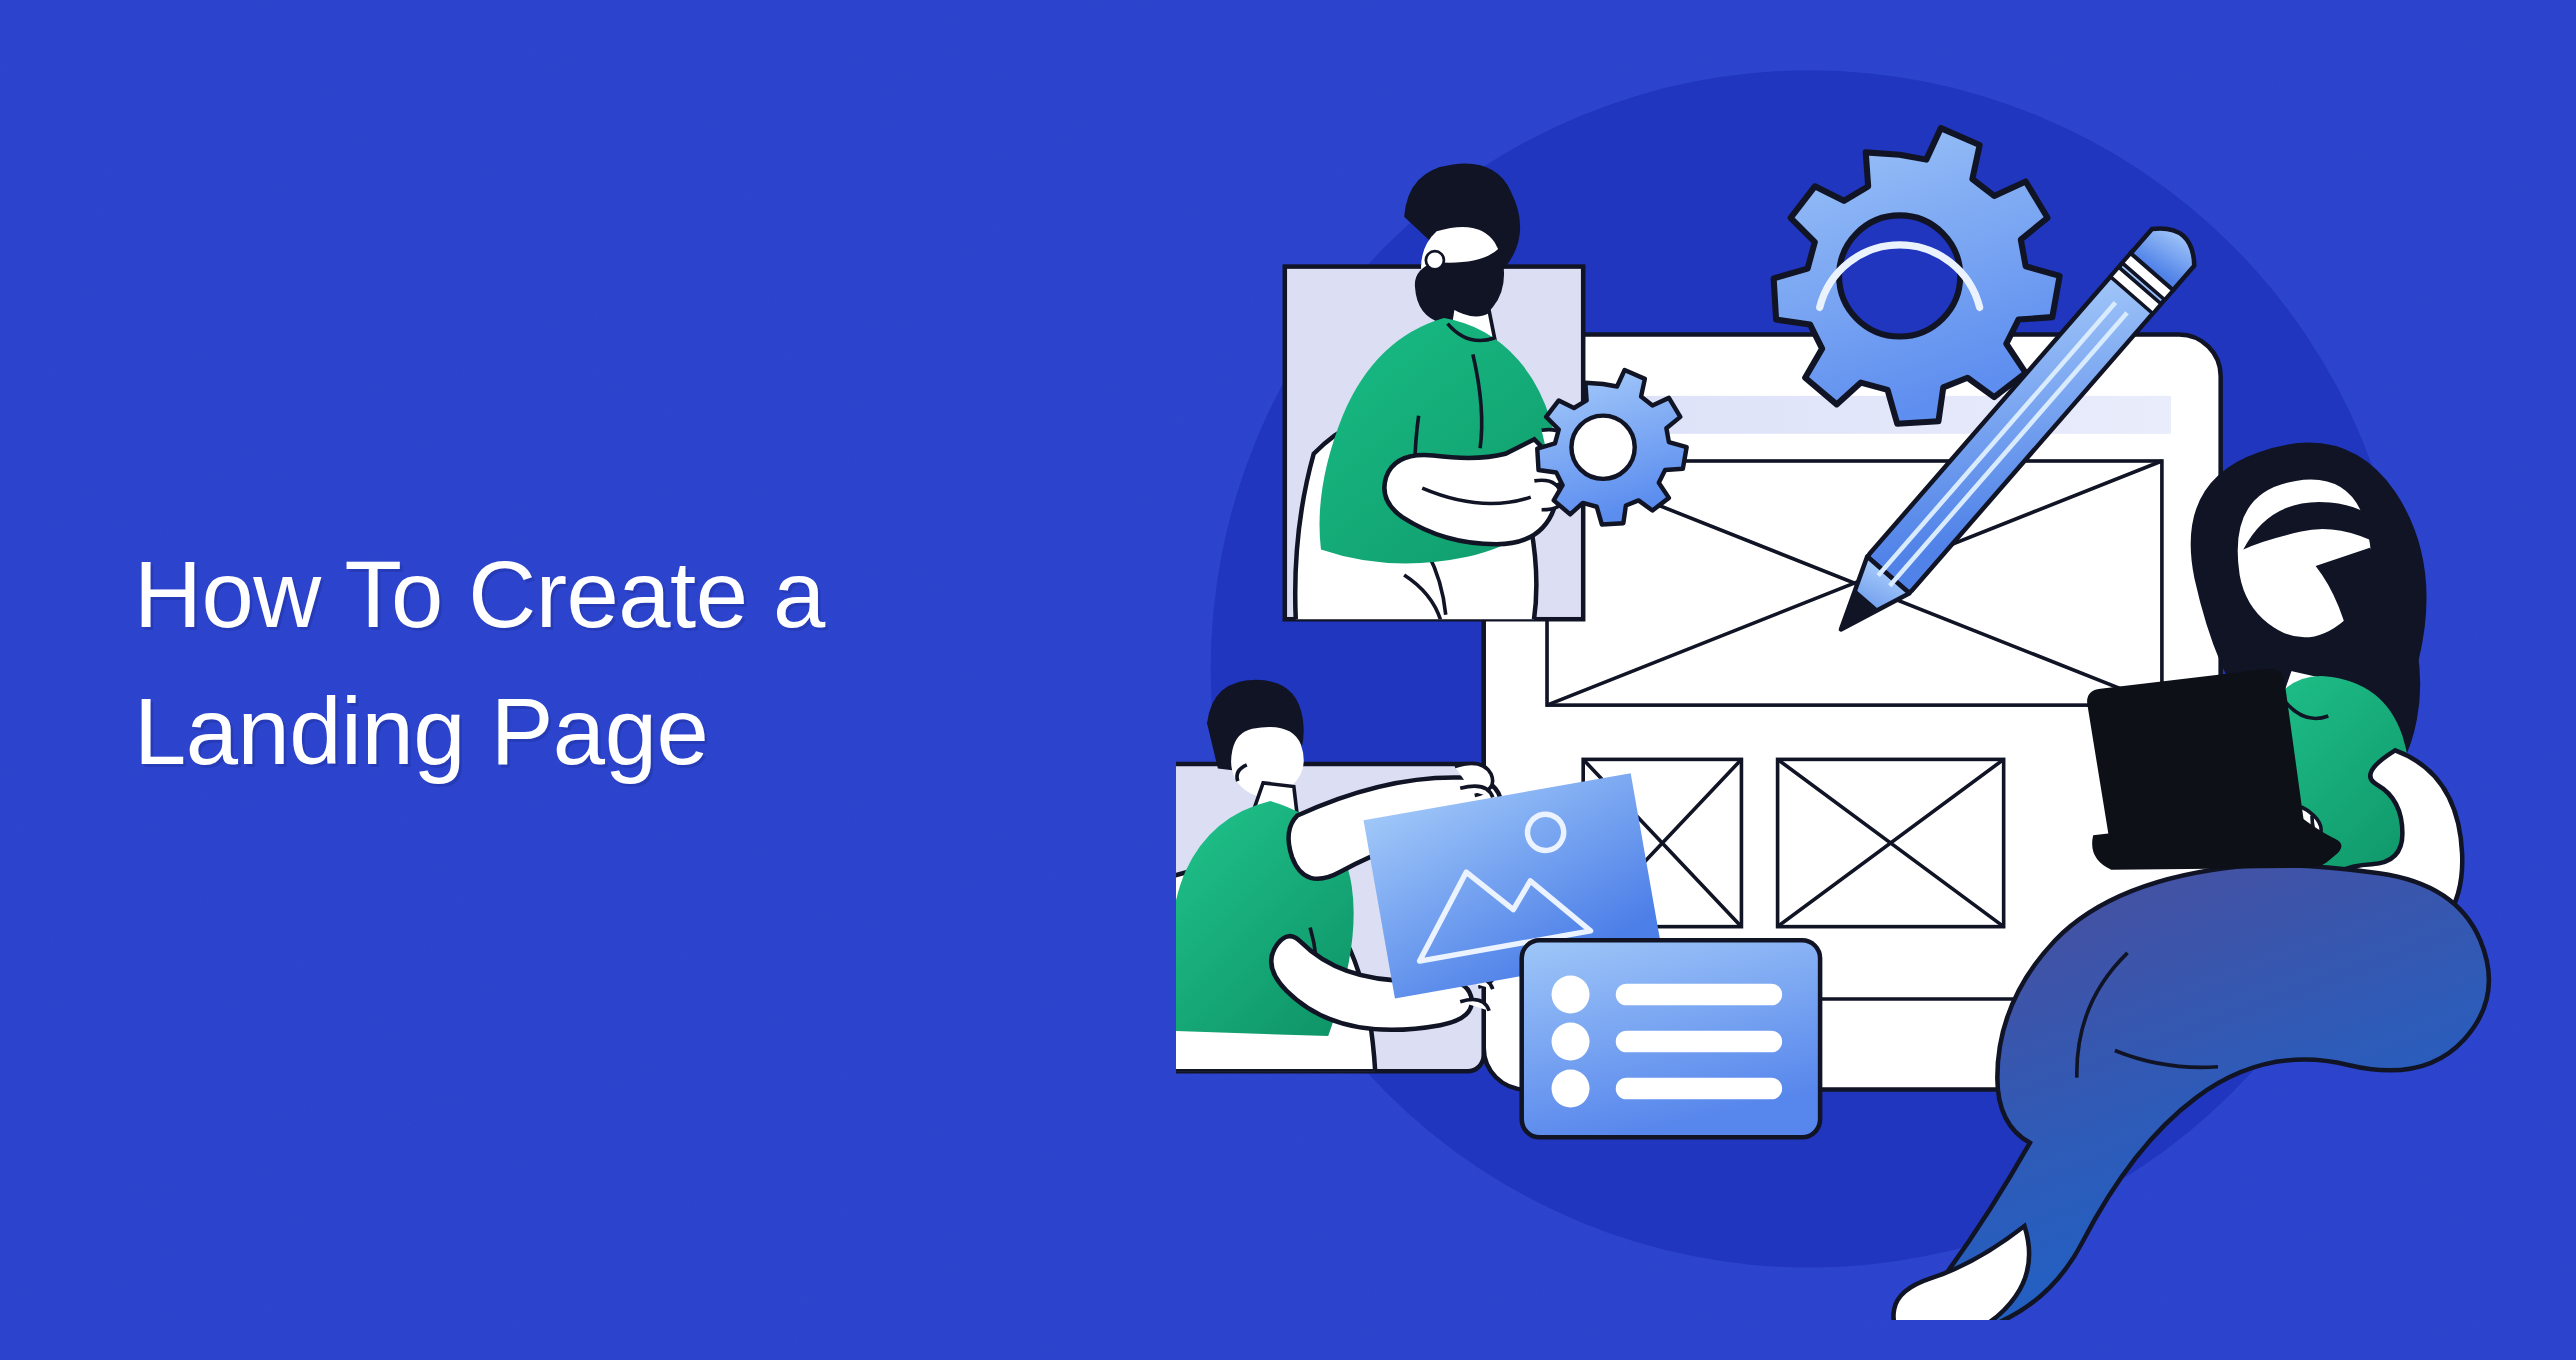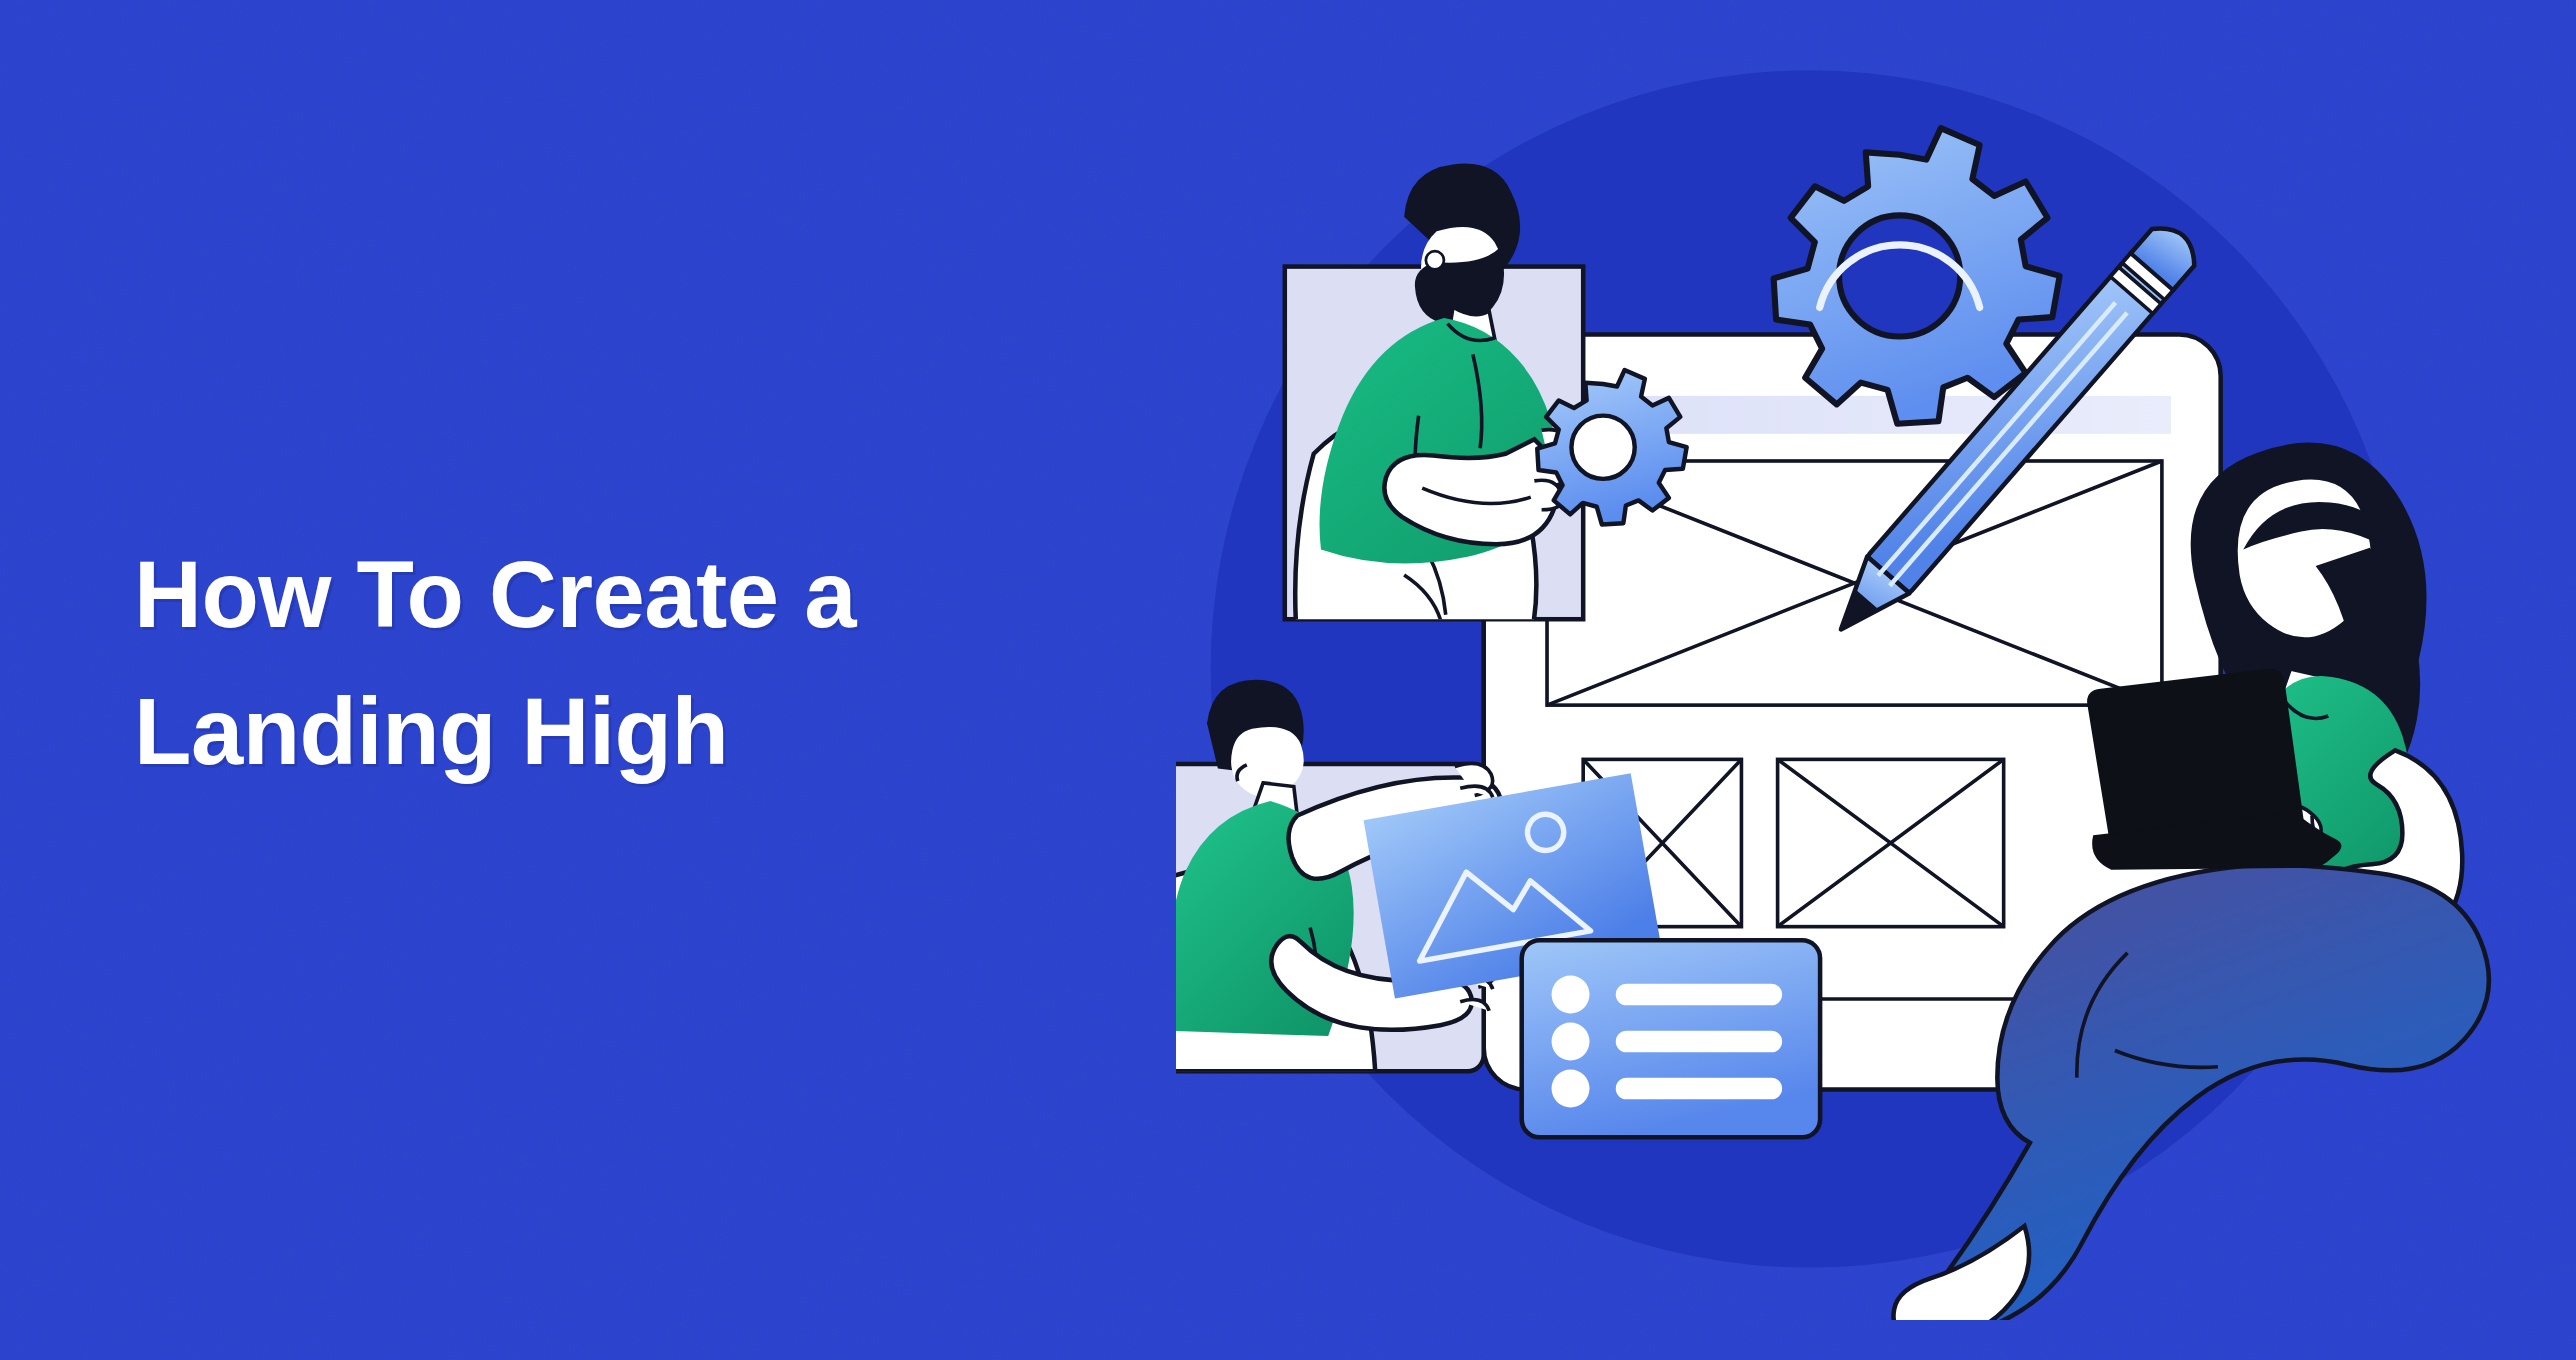--- a/index.html
+++ b/index.html
@@ -31,21 +31,21 @@
 
   
   .headline {
     position: absolute;
     left: 134px;
     top: 463px;
     width: 977px;
     color: #FFFFFF;
     font-size: 94px;
     line-height: 1.46;
-    font-weight: 700;
+    font-weight: 400;
     letter-spacing: -0.5px;
     text-shadow: 2.7px 2.7px 0 rgba(10,20,90,.18);
   }
   .headline .ln { display: block; white-space: pre; }
 
   
   .illus {
     position: absolute;
     left: 1176px;
     top: 36px;
@@ -67,21 +67,21 @@
         <feComponentTransfer>
             <feFuncA type="linear" slope="0.16"></feFuncA>
           </feComponentTransfer>
       </filter>
     </defs>
     <rect width="2848" height="1504" filter="url(#grainF)"></rect>
   </svg>
 
   <h1 class="headline">
     <span class="ln">How To Create a</span>
-    <span class="ln">Landing High</span>
+    <span class="ln">Landing Page</span>
   </h1>
 
   <div class="illus">
   <svg viewBox="0 0 1520 1420" xmlns="http://www.w3.org/2000/svg">
     <defs>
       <linearGradient id="gGearBig" x1="0" y1="0" x2="0.35" y2="1">
         <stop offset="0%" stop-color="#9DC4F7"></stop>
         <stop offset="100%" stop-color="#5E8EEF"></stop>
       </linearGradient>
       <linearGradient id="gGearSmall" x1="0" y1="0" x2="0.3" y2="1">

